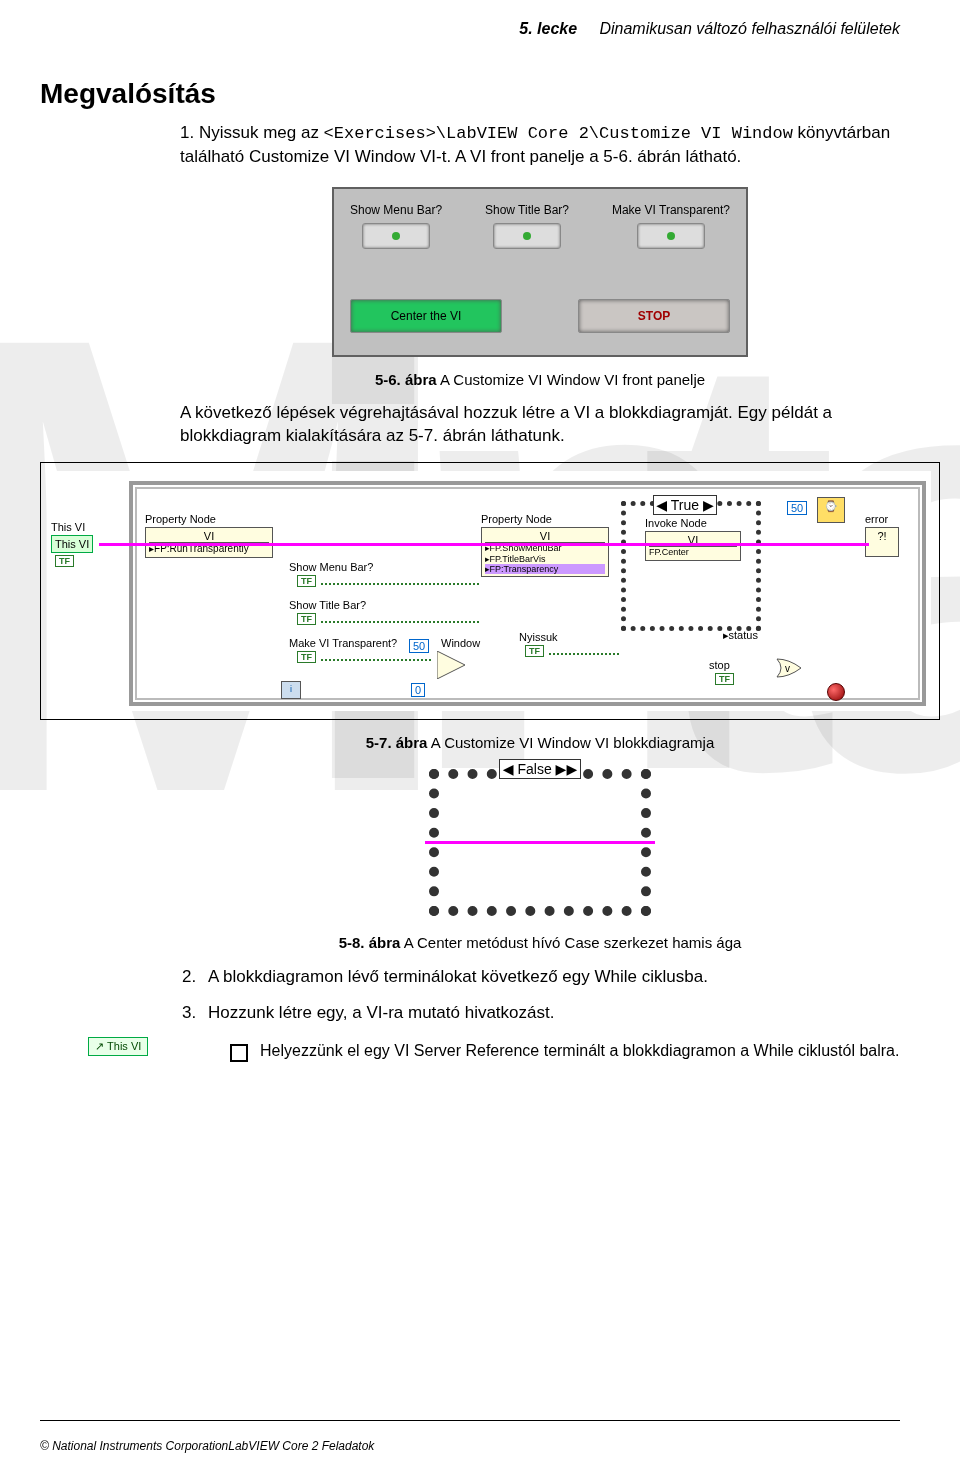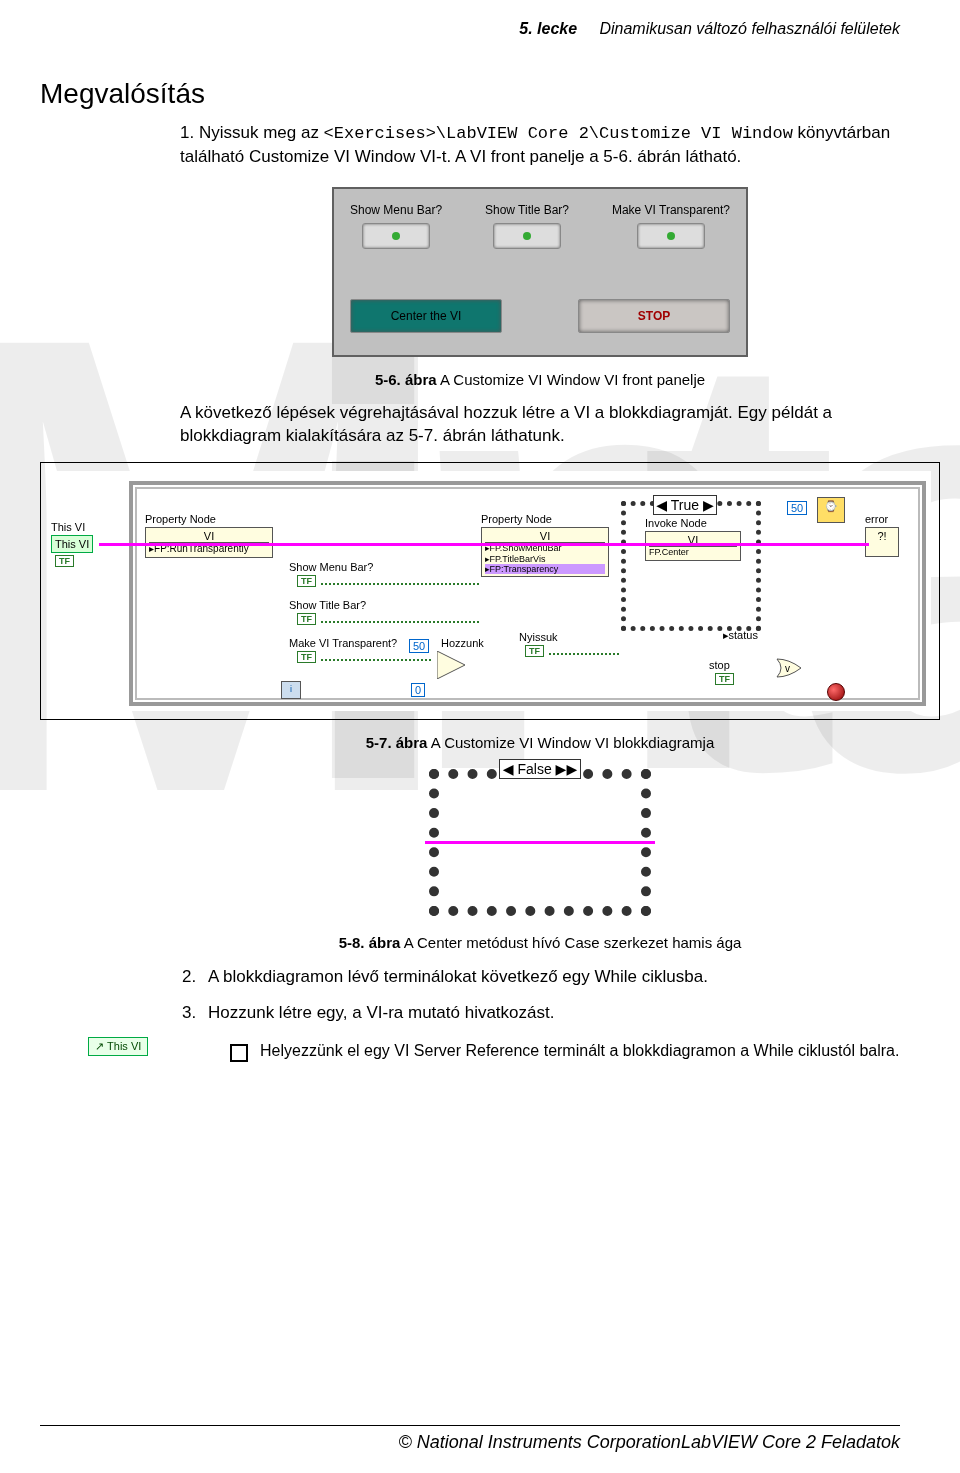--- a/index.html
+++ b/index.html
@@ -19,21 +19,21 @@
   }
   .header-right {
     text-align: right;
     font-style: italic;
     font-size: 16px;
     margin-bottom: 40px;
   }
   .header-right .bold { font-weight: bold; font-style: italic; }
   h2.section-title {
     font-size: 28px;
-    font-weight: normal;
+    font-weight: bold;
     margin: 10px 0 12px 0;
   }
   .body-indent { margin-left: 140px; }
   .step-para { font-size: 17px; line-height: 1.35; margin: 0 0 14px 0; }
   code.mono { font-family: "Courier New", monospace; }
   .fig-panel-1 {
     width: 380px;
     margin: 18px auto 12px;
     background: #c0c0c0;
     border: 2px solid #606060;
@@ -43,21 +43,21 @@
   .fp-ctrl { text-align: center; font-size: 12px; }
   .fp-label { margin-bottom: 6px; white-space: nowrap; }
   .fp-toggle {
     width: 66px; height: 24px; background: #ddd;
     border: 1px solid #888; box-shadow: inset 0 0 3px #666; border-radius: 3px;
     margin: 0 auto;
     display:flex; align-items:center; justify-content:center;
   }
   .fp-row2 { display: flex; justify-content: space-between; margin-top: 50px; }
   .fp-btn {
-    width: 150px; height: 32px; background: #0f766e;
+    width: 150px; height: 32px; background: #22c55e;
     border: 1px solid #888; box-shadow: inset 0 0 4px #555;
     display: flex; align-items: center; justify-content: center;
     font-size: 12px; border-radius: 2px;
   }
   .fp-btn.stop { background:#cac6c3; color:#a00000; font-weight:bold; }
   .fig-caption { text-align: center; font-size: 15px; margin: 14px 0 14px; }
   .fig-caption .bold { font-weight: bold; }
   .para { font-size: 17px; line-height: 1.35; margin: 0 0 14px 0; }
   .bd-frame {
     margin: 6px -40px 10px -140px;
@@ -104,22 +104,22 @@
   .num-item .n { min-width:26px;}
   .bullet-row { display:flex; align-items:flex-start; margin:6px 0 10px 120px;}
   .bullet-sq { width:14px; height:14px; border:2px solid #000; margin:2px 12px 0 0; flex:none;}
   .thisvi-badge {
     display:inline-block; border:1px solid #0a4; background:#e8ffe8; color:#034a03;
     font-size:11px; padding:2px 6px; font-family:Tahoma,Arial,sans-serif;
   }
   .thisvi-container { margin-left:0px; }
   .footer {
     position:absolute; bottom:20px; left:40px; right:60px;
-    border-top:1px solid #000; padding-top:6px;
-    display:flex; justify-content:flex-end; font-style:italic; font-size:18px;
+    border-top:1px solid #000; padding-top:18px;
+    display:flex; justify-content:flex-start; font-style:italic; font-size:12px;
   }
   .footer .ctr { position:absolute; left:0; right:0; text-align:center;}
   .stopbtn { position:absolute; width:16px; height:16px; border-radius:50%;
     background: radial-gradient(circle at 35% 35%, #ff6a6a, #8b0000); border:1px solid #500;}
   .smallgrn { position:absolute; border:1px solid #2a7a2a; background:#fff; padding:0 3px; font-size:9px; color:#2a7a2a; font-weight:bold;}
 </style>
 </head>
 <body>
 
 <div class="page">
@@ -193,21 +193,21 @@
           </div>
 
           <div class="lbl" style="left:240px; top:90px;">Show Menu Bar?</div>
           <div class="smallgrn" style="left:248px; top:104px;">TF</div>
           <div class="lbl" style="left:240px; top:128px;">Show Title Bar?</div>
           <div class="smallgrn" style="left:248px; top:142px;">TF</div>
           <div class="lbl" style="left:240px; top:166px;">Make VI Transparent?</div>
           <div class="smallgrn" style="left:248px; top:180px;">TF</div>
 
           <div class="node" style="left:360px; top:168px; padding:0 3px; background:#fff; border:1px solid #06c; color:#06c;">50</div>
-          <div class="lbl" style="left:392px; top:166px;">Hozzunk</div>
+          <div class="lbl" style="left:392px; top:166px;">Window</div>
           <div class="node" style="left:362px; top:212px; padding:0 3px; background:#fff; border:1px solid #06c; color:#06c;">0</div>
 
           <svg style="position:absolute; left:388px; top:180px;" width="28" height="28">
               <polygon points="0,0 28,14 0,28" fill="#fffde0" stroke="#555"></polygon>
             </svg>
 
           <div class="lbl" style="left:432px; top:42px;">Property Node</div>
           <div class="node" style="left:432px; top:56px; width:120px;">
             <div style="border-bottom:1px solid #555; text-align:center;">VI</div>
             <div style="font-size:9px;">▸<span>FP.ShowMenuBar</span></div>

